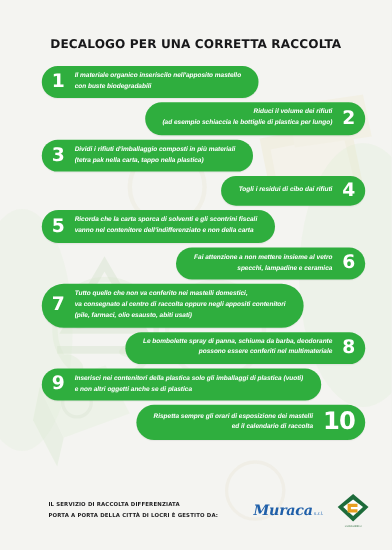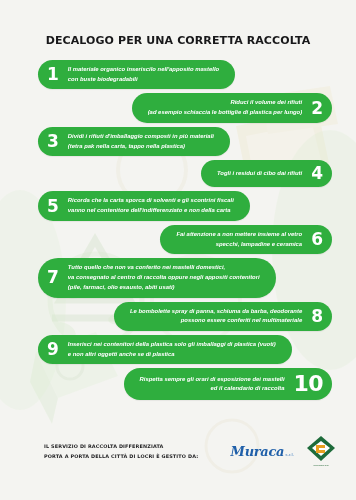--- a/index.html
+++ b/index.html
@@ -103,21 +103,21 @@
     white-space: nowrap;
   }
   .pill.left-num  .text { text-align: left;  }
   .pill.right-num .text { text-align: right; }
 
   
   #footer {
     position: absolute;
     left: 0;
     right: 0;
-    bottom: 22px;
+    bottom: 9px;
     height: 54px;
     z-index: 3;
     display: flex;
     align-items: center;
     padding: 0 20px 0 44px;
     box-sizing: border-box;
   }
   #footer-text {
     flex: 1 1 auto;
     color: #1d1d1f;

